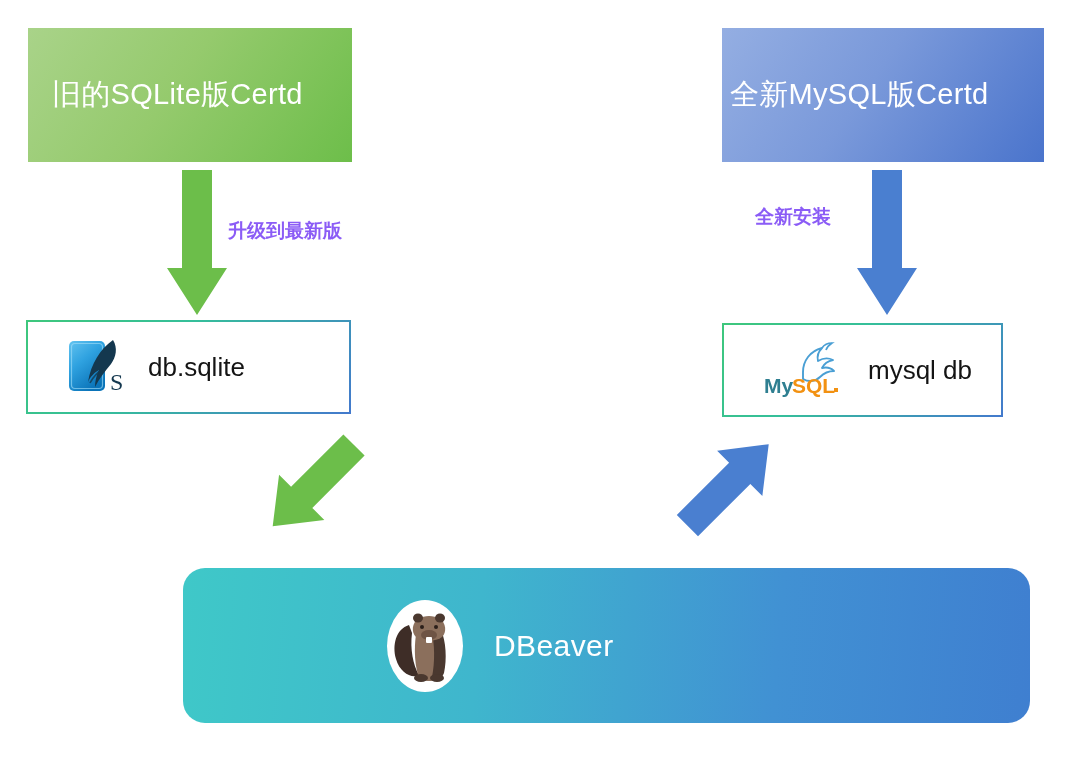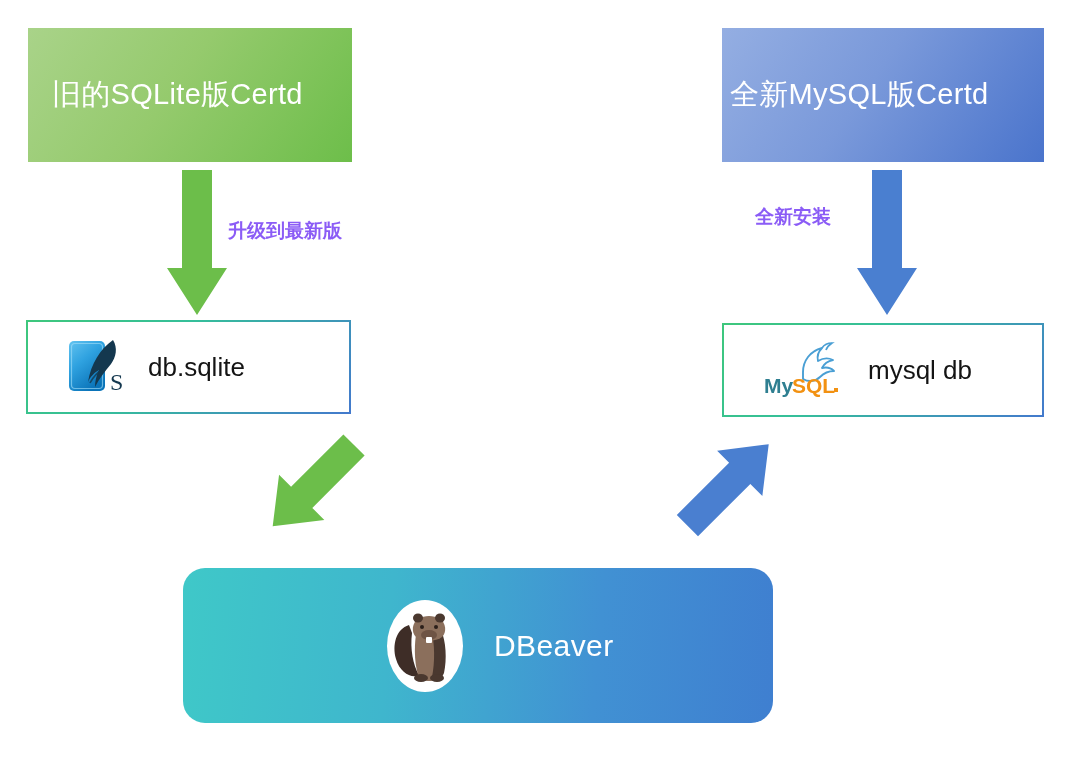--- a/index.html
+++ b/index.html
@@ -97,31 +97,31 @@
   #box-db-sqlite {
     left: 26px;
     top: 320px;
     width: 325px;
     height: 94px;
     background: linear-gradient(135deg, #3ec77c 0%, #35bf9a 40%, #4379cd 100%);
   }
   #box-mysql-db {
     left: 722px;
     top: 323px;
-    width: 322px;
+    width: 281px;
     height: 94px;
     background: linear-gradient(135deg, #3ec77c 0%, #35bf9a 40%, #4379cd 100%);
   }
 
   
   #box-dbeaver {
     position: absolute;
     left: 183px;
     top: 568px;
-    width: 590px;
+    width: 847px;
     height: 155px;
     border-radius: 22px;
     background: linear-gradient(95deg, #3fc8c8 0%, #3fb6cd 35%, #4191d3 70%, #3f7fd0 100%);
     display: flex;
     align-items: center;
     padding-left: 203px;
     box-sizing: border-box;
     gap: 30px;
   }
   #box-dbeaver .dbeaver-label {

